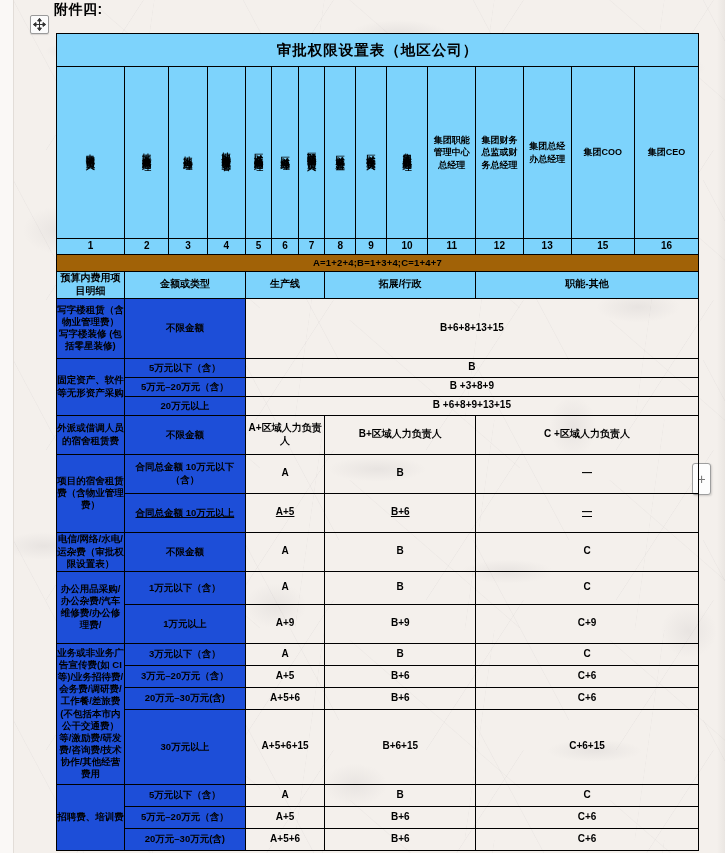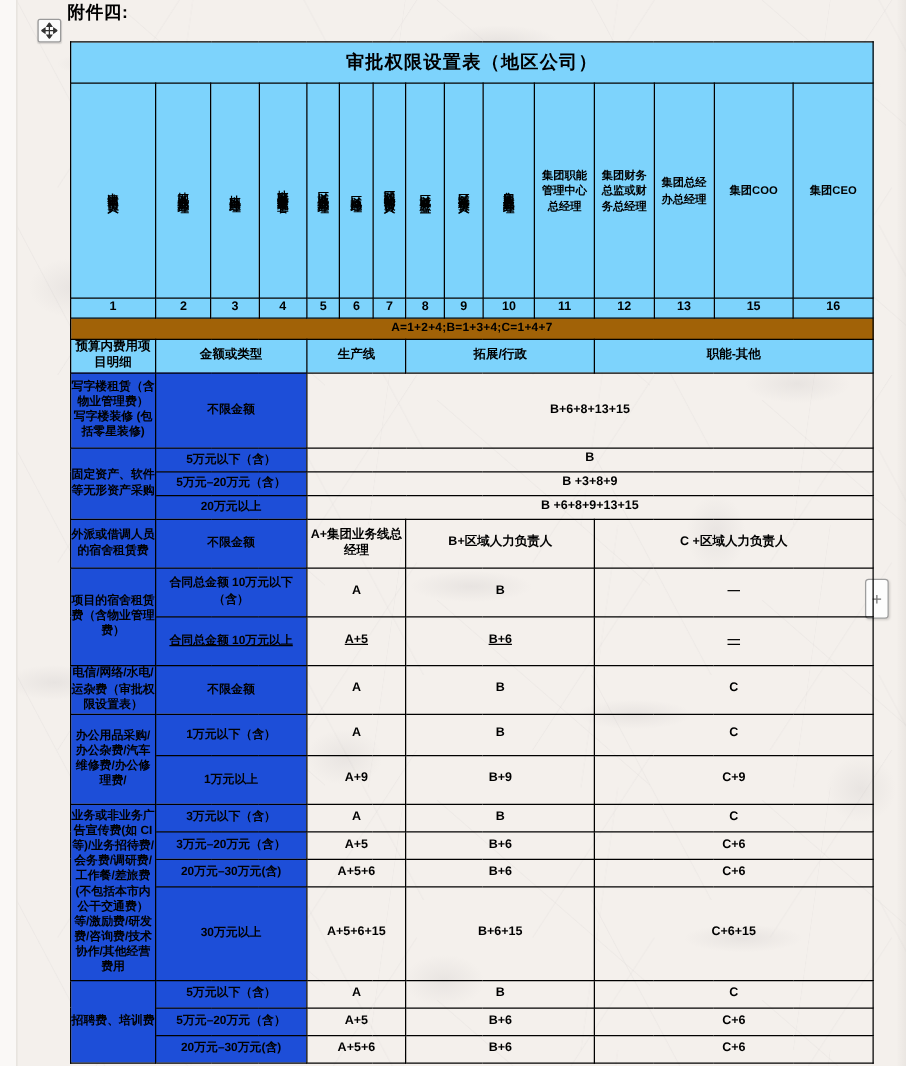--- a/index.html
+++ b/index.html
@@ -294,21 +294,21 @@
         <td class="white amt-cell" colspan="3">5万元–20万元（含）</td>
         <td class="paper val-cell" colspan="11">B +3+8+9</td>
       </tr>
       <tr style="height: 19px;">
         <td class="white amt-cell" colspan="3">20万元以上</td>
         <td class="paper val-cell" colspan="11">B +6+8+9+13+15</td>
       </tr>
       <tr style="height: 39px;">
         <td class="white item-cell" rowspan="1">外派或借调人员的宿舍租赁费</td>
         <td class="white amt-cell" colspan="3">不限金额</td>
-        <td class="paper val-cell" colspan="3">A+集团业务线总经理</td>
+        <td class="paper val-cell" colspan="3">A+区域人力负责人</td>
         <td class="paper val-cell" colspan="4">B+区域人力负责人</td>
         <td class="paper val-cell" colspan="4">C +区域人力负责人</td>
       </tr>
       <tr style="height: 39px;">
         <td class="white item-cell" rowspan="2">项目的宿舍租赁费（含物业管理费）</td>
         <td class="white amt-cell" colspan="3">合同总金额 10万元以下（含）</td>
         <td class="paper val-cell" colspan="3">A</td>
         <td class="paper val-cell" colspan="4">B</td>
         <td class="paper val-cell" colspan="4">—</td>
       </tr>

